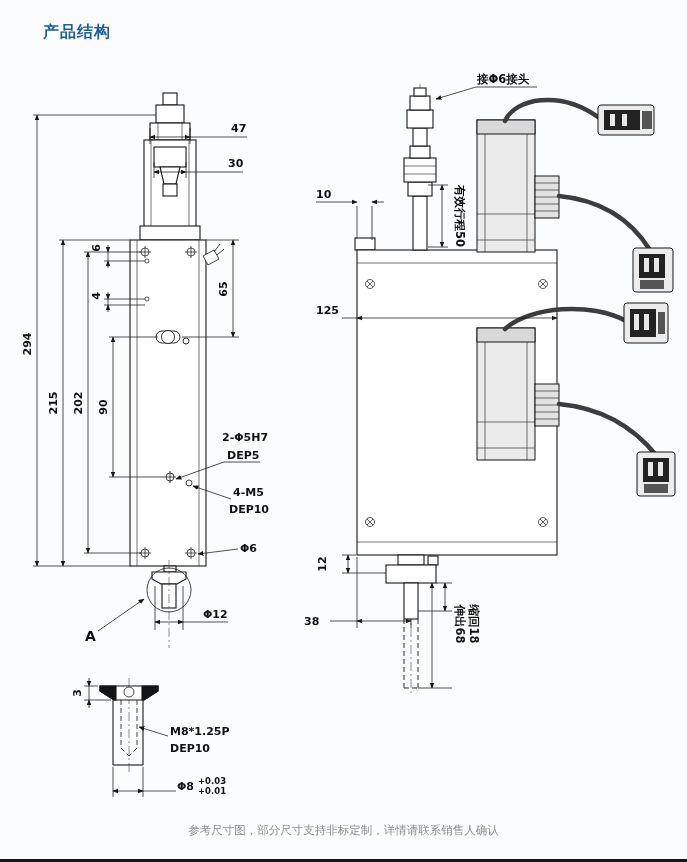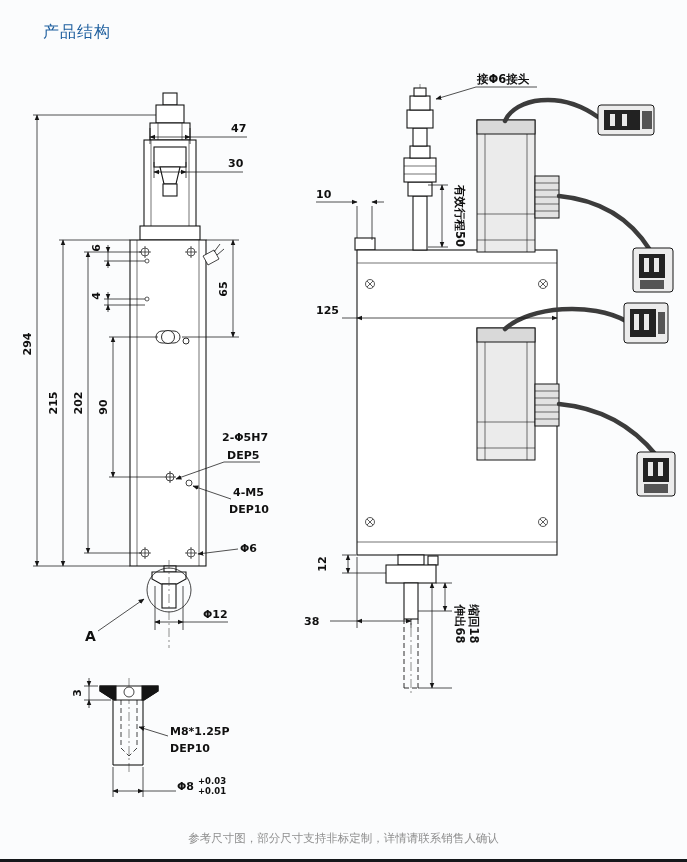--- a/index.html
+++ b/index.html
@@ -1,20 +1,20 @@
 <!DOCTYPE html>
 <html><head>
 <meta charset="utf-8">
 <style>
   html,body{margin:0;padding:0}
   body{width:687px;height:862px;background:#f7f8f9;font-family:"DejaVu Sans",sans-serif;position:relative;overflow:hidden}
   .page{position:absolute;inset:0;background:#fbfcfd}
-  .title{position:absolute;left:43px;top:22px;font-size:16px;font-weight:normal;color:#1d5e9e;letter-spacing:1px}
+  .title{position:absolute;left:43px;top:22px;font-size:16px;font-weight:bold;color:#1d5e9e;letter-spacing:1px}
   .drawing{position:absolute;left:0;top:0}
-  .footer{position:absolute;left:0;right:0;bottom:12px;text-align:center;font-size:11.5px;color:#8f8f8f;margin:4px}
+  .footer{position:absolute;left:0;right:0;bottom:12px;text-align:center;font-size:11.5px;color:#8f8f8f;margin:12px}
   .bottom-bar{position:absolute;left:0;bottom:0;width:100%;height:3px;background:#15181b}
   .dim{font-family:"DejaVu Sans",sans-serif;font-size:11px;font-weight:700;fill:#101010}
   .dim-sm{font-family:"DejaVu Sans",sans-serif;font-size:8.5px;font-weight:700;fill:#101010}
   .cn{font-family:"DejaVu Sans",sans-serif;font-size:11.5px;font-weight:700;fill:#101010}
   .big{font-family:"DejaVu Sans",sans-serif;font-size:14px;font-weight:700;fill:#101010}
 </style>
 </head>
 <body>
 
 <div class="page">

